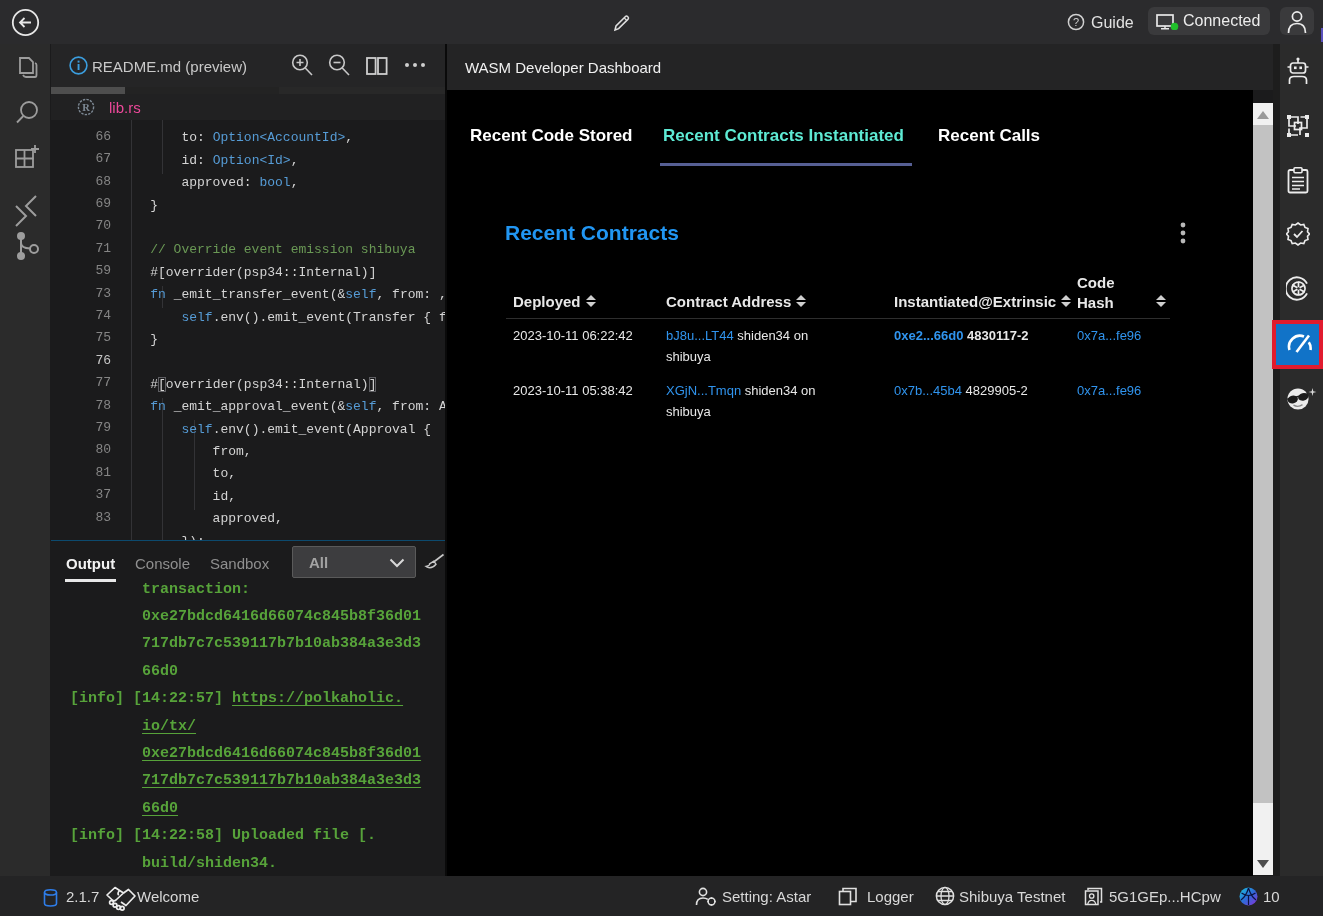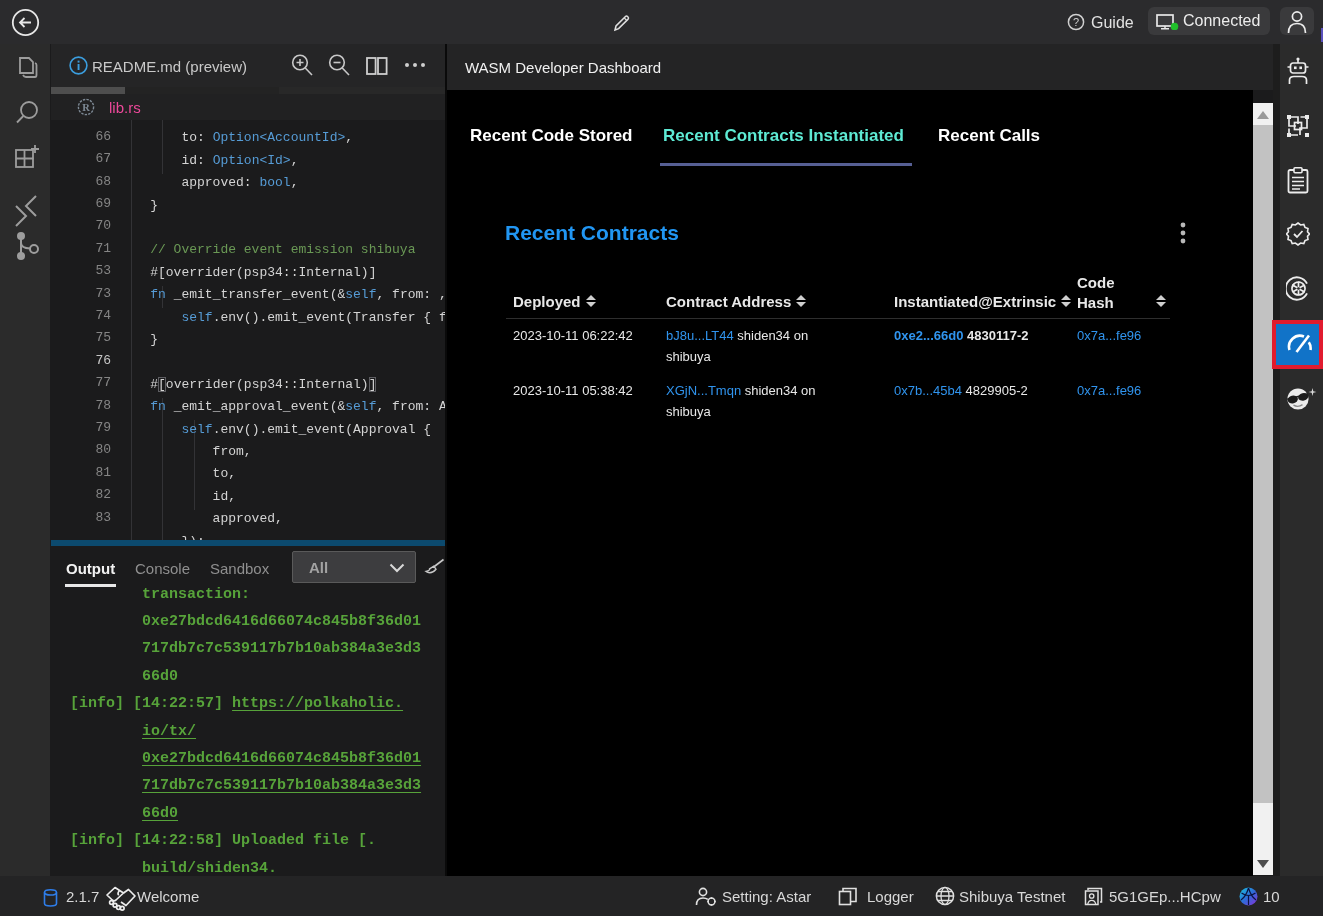--- a/index.html
+++ b/index.html
@@ -28,21 +28,21 @@
   #librow .lbl { position:absolute; left:58px; top:0; height:26px; line-height:27px; font-size:15px; color:#ec4899; }
   #code { left:51px; top:120px; width:394px; height:420px; background:#1b1b1c; overflow:hidden;
       font-family:"Liberation Mono", monospace; font-size:13px; }
   .cl { position:absolute; left:0; width:394px; height:22px; white-space:pre; }
   .cl .num { position:absolute; left:0; top:0; width:60px; text-align:right; color:#858585; }
   .cl .src { position:absolute; left:68px; top:0; white-space:pre;margin-top:24px; }
   .kw { color:#569cd6; } .cm { color:#6a9955; } .wh { color:#d4d4d4; }
   .bx { outline:1px solid #5e5e62; outline-offset:-1px; }
   .guide { background:#333336; width:1px; }
   
-  #panel { left:51px; top:540px; width:394px; height:336px; background:#1b1b1c; border-top:6px solid #0c4a6e; }
+  #panel { left:51px; top:540px; width:394px; height:336px; background:#1b1b1c; border-top:1px solid #0c4a6e; }
   #panel .ptab { position:absolute; top:0; height:40px; line-height:46px; font-size:15px; color:#8f8f8f; }
   #sel { position:absolute; left:241px; top:5px; width:124px; height:32px; background:#3d3d3f; border:1px solid #5a5a5a; border-radius:2px; }
   #sel .alltxt { position:absolute; left:16px; top:0; height:30px; line-height:32px; font-size:15px; font-weight:bold; color:#a3a3a3; }
   #log { position:absolute; left:19px; top:34.6px; width:370px; font-family:"Liberation Mono", monospace;
       font-size:15px; font-weight:bold; color:#57a33a; line-height:27.4px; white-space:pre; }
   #log u { text-underline-offset:3px; }
   
   #dashdivider { left:445px; top:44px; width:2px; height:832px; background:#0a0a0a; }
   #dashstrip { left:447px; top:44px; width:826px; height:46px; background:#242425; }
   #dashstrip .lbl { position:absolute; left:18px; top:0; height:46px; line-height:48px; font-size:15px; color:#f0f0f0; }
@@ -169,31 +169,31 @@
     <div class="guide" style="position:absolute;left:111px;top:165.6px;height:22.4px;"></div>
     <div class="guide" style="position:absolute;left:111px;top:277.6px;height:142.4px;"></div>
     <div class="guide" style="position:absolute;left:143px;top:300px;height:89.6px;"></div>
     <div class="cl" style="top:-13.6px;"><span class="num">65</span><span class="src wh">        to: <span class="kw">Option&lt;AccountId&gt;</span>,</span></div>
     <div class="cl" style="top:8.8px;"><span class="num">66</span><span class="src wh">        id: <span class="kw">Option&lt;Id&gt;</span>,</span></div>
     <div class="cl" style="top:31.2px;"><span class="num">67</span><span class="src wh">        approved: <span class="kw">bool</span>,</span></div>
     <div class="cl" style="top:53.6px;"><span class="num">68</span><span class="src wh">    }</span></div>
     <div class="cl" style="top:76px;"><span class="num">69</span></div>
     <div class="cl" style="top:98.4px;"><span class="num">70</span><span class="src cm">    // Override event emission shibuya</span></div>
     <div class="cl" style="top:120.8px;"><span class="num">71</span><span class="src wh">    #[overrider(psp34::Internal)]</span></div>
-    <div class="cl" style="top:143.2px;"><span class="num">53</span><span class="src wh">    <span class="kw">fn</span> _emit_transfer_event(&amp;<span class="kw">self</span>, from: , t</span></div>
+    <div class="cl" style="top:143.2px;"><span class="num">59</span><span class="src wh">    <span class="kw">fn</span> _emit_transfer_event(&amp;<span class="kw">self</span>, from: , t</span></div>
     <div class="cl" style="top:165.6px;"><span class="num">73</span><span class="src wh">        <span class="kw">self</span>.env().emit_event(Transfer { from, to, id });</span></div>
     <div class="cl" style="top:188px;"><span class="num">74</span><span class="src wh">    }</span></div>
     <div class="cl" style="top:210.4px;"><span class="num">75</span></div>
     <div class="cl" style="top:232.8px;"><span class="num" style="color:#c6c6c6;">76</span><span class="src wh">    #<span class="bx">[</span>overrider(psp34::Internal)<span class="bx">]</span></span></div>
     <div class="cl" style="top:255.2px;"><span class="num">77</span><span class="src wh">    <span class="kw">fn</span> _emit_approval_event(&amp;<span class="kw">self</span>, from: AccountId, to: A</span></div>
     <div class="cl" style="top:277.6px;"><span class="num">78</span><span class="src wh">        <span class="kw">self</span>.env().emit_event(Approval {</span></div>
     <div class="cl" style="top:300px;"><span class="num">79</span><span class="src wh">            from,</span></div>
     <div class="cl" style="top:322.4px;"><span class="num">80</span><span class="src wh">            to,</span></div>
     <div class="cl" style="top:344.8px;"><span class="num">81</span><span class="src wh">            id,</span></div>
-    <div class="cl" style="top:367.2px;"><span class="num">82</span><span class="src wh">            approved,</span></div>
+    <div class="cl" style="top:367.2px;"><span class="num">37</span><span class="src wh">            approved,</span></div>
     <div class="cl" style="top:389.6px;"><span class="num">83</span><span class="src wh">        });</span></div>
   </div>
   <div class="abs" id="panel">
     <span class="ptab" style="left:15px;color:#f2f2f2;font-weight:bold;">Output</span>
     <span class="ptab" style="left:84px;">Console</span>
     <span class="ptab" style="left:159px;">Sandbox</span>
     <div style="position:absolute;left:14px;top:38px;width:51px;height:2.5px;background:#e8e8e8;"></div>
     <div id="sel">
         <span class="alltxt">All</span>
       <svg style="position:absolute;right:10px;top:11px;" width="16" height="10" viewBox="0 0 16 10">

